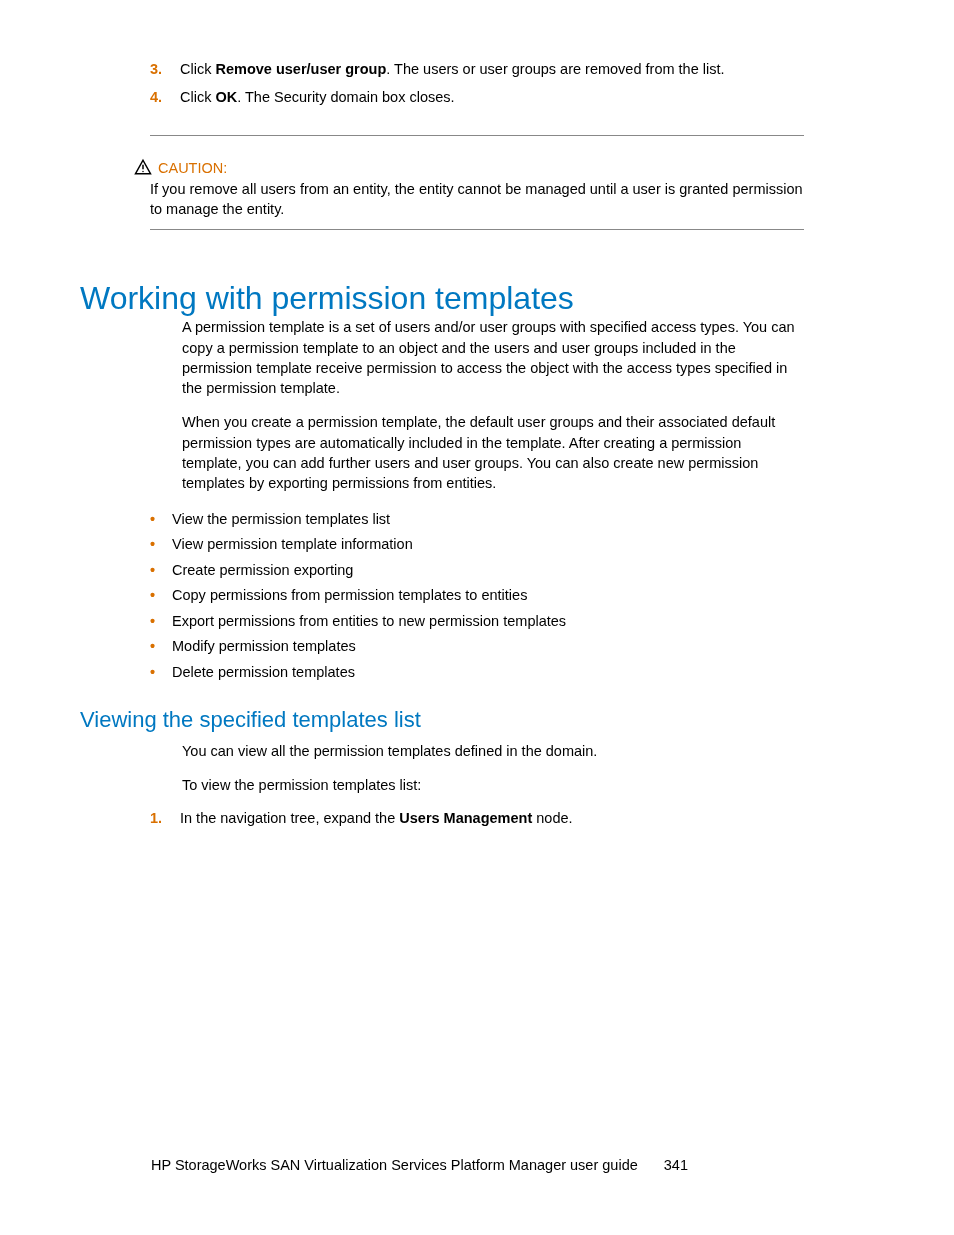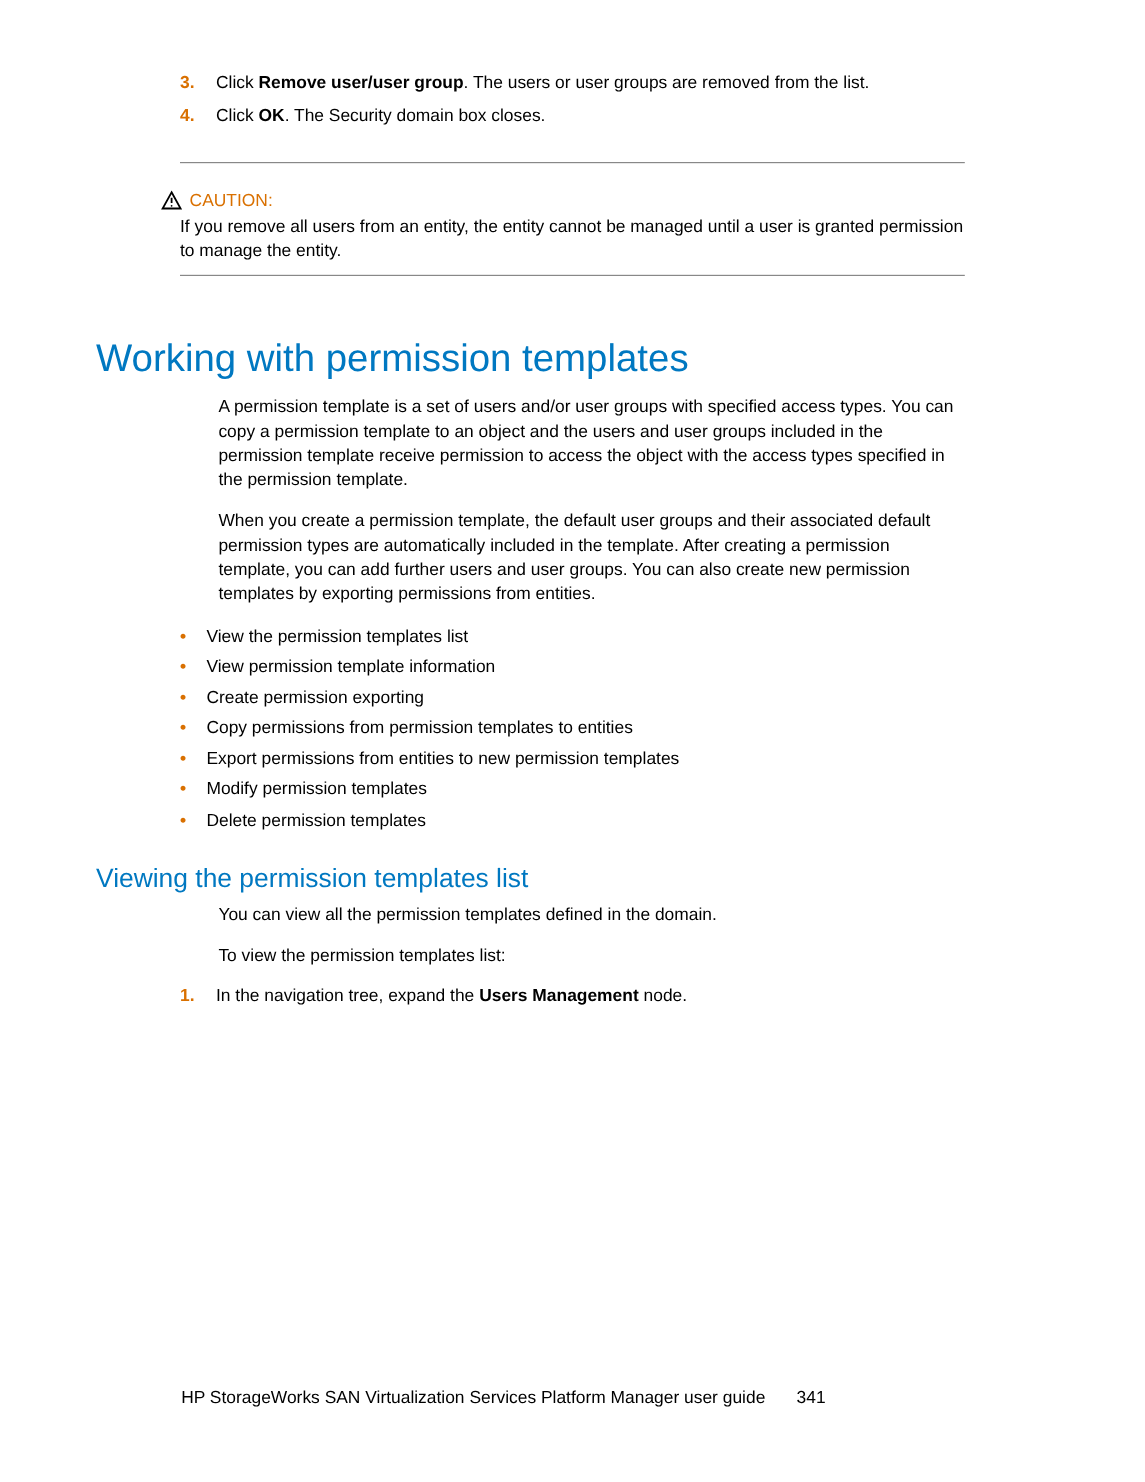--- a/index.html
+++ b/index.html
@@ -68,21 +68,20 @@
       font-size: 14.5px;
       margin-top: 4px;
       margin-bottom: 10px;
       line-height: 1.35;
     }
     .h1 {
       color: #0078c1;
       font-weight: 300;
       font-size: 32px;
       margin-top: 50px;
-      margin-bottom: 12px;
     }
     .h2 {
       color: #0078c1;
       font-weight: 300;
       font-size: 22px;
       margin-top: 24px;
       margin-bottom: 8px;
     }
     .body-para {
       margin-left: 102px;
@@ -185,21 +184,21 @@
     <li>
         <span class="bullet-dot">•</span>
         <span>Modify permission templates</span>
       </li>
     <li>
         <span class="bullet-dot">•</span>
         <span>Delete permission templates</span>
       </li>
   </ul>
 
-  <div class="h2">Viewing the permission templates list</div>
+  <div class="h2">Viewing the specified templates list</div>
   <div class="body-para">You can view all the permission templates defined in the domain.</div>
   <div class="body-para">To view the permission templates list:</div>
 
   <div class="ol-sub">
     <div class="ol-item">
       <span class="ol-num">1.</span>
       <span class="ol-text">
         <span>In the navigation tree, expand the </span><span class="bold">Users Management</span><span> node.</span>
       </span>
     </div>

